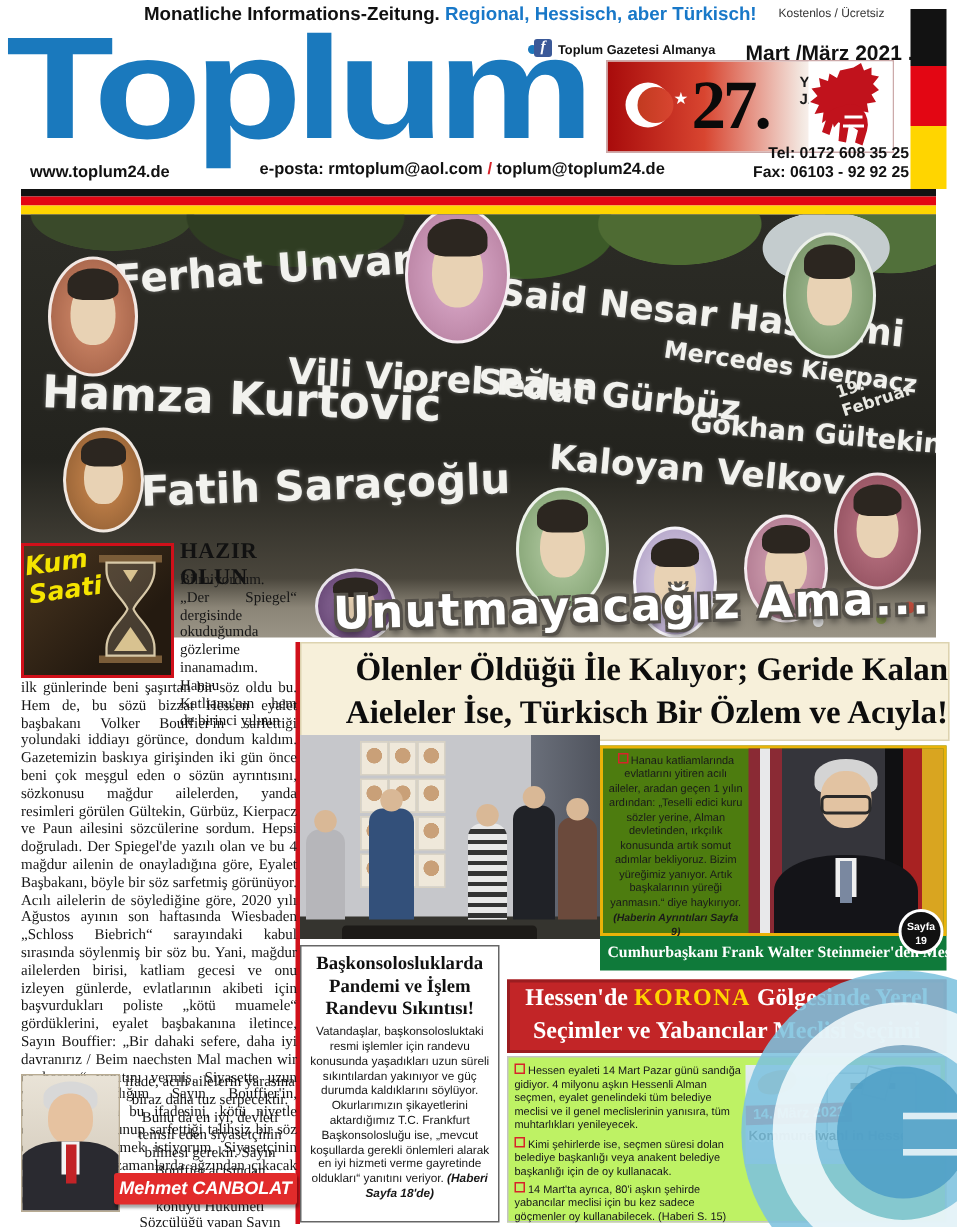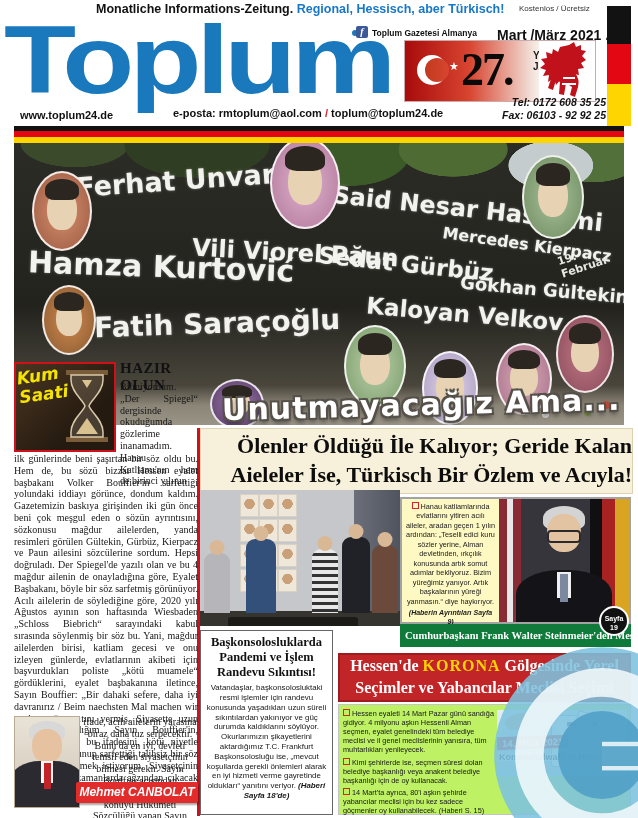--- a/index.html
+++ b/index.html
@@ -30,21 +30,21 @@
   #yil-jahr{left:128px;top:9px;font-size:10px;font-weight:bold;line-height:11px;color:#1a1a1a;}
   #lionbox{left:134px;top:0;width:56px;height:58px;background:#fff;}
   #vflag{left:607px;top:6px;width:24px;height:120px;}
   #vflag div{width:100%;}
   #vflag .b{height:38px;background:#121212;}
   #vflag .r{height:40px;background:#e30613;}
   #vflag .g{height:42px;background:#ffd500;}
   #website{left:20px;top:109px;font-size:11px;font-weight:bold;}
   #email{left:173px;top:107px;font-size:11px;font-weight:bold;white-space:nowrap;}
   #email .sep{color:#d8232a;}
-  #telfax{left:468px;top:96px;width:138px;font-size:10.5px;font-weight:bold;text-align:right;line-height:13px;font-style:italic;}
+  #telfax{left:468px;top:96px;width:138px;font-size:10.5px;font-weight:bold;text-align:right;line-height:13px;}
 
   #flagbars{left:14px;top:126px;width:610px;}
   #flagbars .b{height:5px;background:#121212;}
   #flagbars .r{height:6px;background:#e30613;}
   #flagbars .g{height:6px;background:#ffd500;}
 
   
   #mainphoto{left:14px;top:143px;width:610px;height:282px;overflow:hidden;
      background:linear-gradient(180deg,#2c2c26 0%,#23231e 58%,#4a463c 86%,#8b8577 93%,#9a9486 100%);}
   #foliage{left:0;top:0;width:610px;height:80px;background:
@@ -110,22 +110,22 @@
                   width:15px;height:15px;border-radius:50%;background:#d9b896;}
 
   
   #midarticle{left:200px;top:630px;width:133px;height:185px;border:1px solid #666;background:#fff;
               padding:4px 5px;box-sizing:border-box;}
   #ma-title{font:bold 12.5px "Liberation Serif",serif;text-align:center;line-height:1.18;margin-bottom:4px;}
   #ma-body{font-family:Liberation Sans, sans-serif;font-size:7.9px;line-height:1.24;text-align:center;color:#161616;}
   #ma-ref{font-weight:bold;font-style:italic;}
 
   
-  #hanaubox{left:400px;top:497px;width:231px;height:127px;border:2px solid #a3a3a3;box-sizing:border-box;
-            display:flex;background:#fef9c3;}
+  #hanaubox{left:400px;top:497px;width:231px;height:127px;border:2px solid #eab308;box-sizing:border-box;
+            display:flex;background:#4d7c0f;}
   #hanau-text{width:97px;padding:3px 3px;font-size:7.3px;line-height:1.3;text-align:center;color:#1a1a1a;box-sizing:border-box;}
   .sqmark{display:inline-block;width:5px;height:5px;border:1.5px solid #d8232a;margin-right:2px;}
   #hanau-ref{font-weight:bold;font-style:italic;font-size:7px;margin-top:2px;}
   #steinmeier{flex:1;position:relative;overflow:hidden;
      background:linear-gradient(90deg,#8a2a34 0 6%,#e8e8ea 6% 11%,#8a2a34 11% 17%,#35353b 17% 70%,#101012 70% 79%,#a82222 79% 89%,#d9a520 89%);}
   .s-hair{left:50%;top:7px;transform:translateX(-50%);width:42px;height:24px;background:#d4d4d4;border-radius:50% 50% 30% 30%;}
   .s-face{left:50%;top:15px;transform:translateX(-50%);width:34px;height:38px;background:#e2c3a2;border-radius:46%;}
   .s-glasses{left:50%;top:31px;transform:translateX(-50%);width:30px;height:9px;border:2px solid #2a2a2a;border-radius:4px;}
   .s-suit{left:50%;bottom:0;transform:translateX(-50%);width:96px;height:52px;background:#141418;border-radius:46% 46% 0 0;}
   .s-shirt{left:50%;bottom:24px;transform:translateX(-50%);width:14px;height:26px;background:#f0f0f0;}

